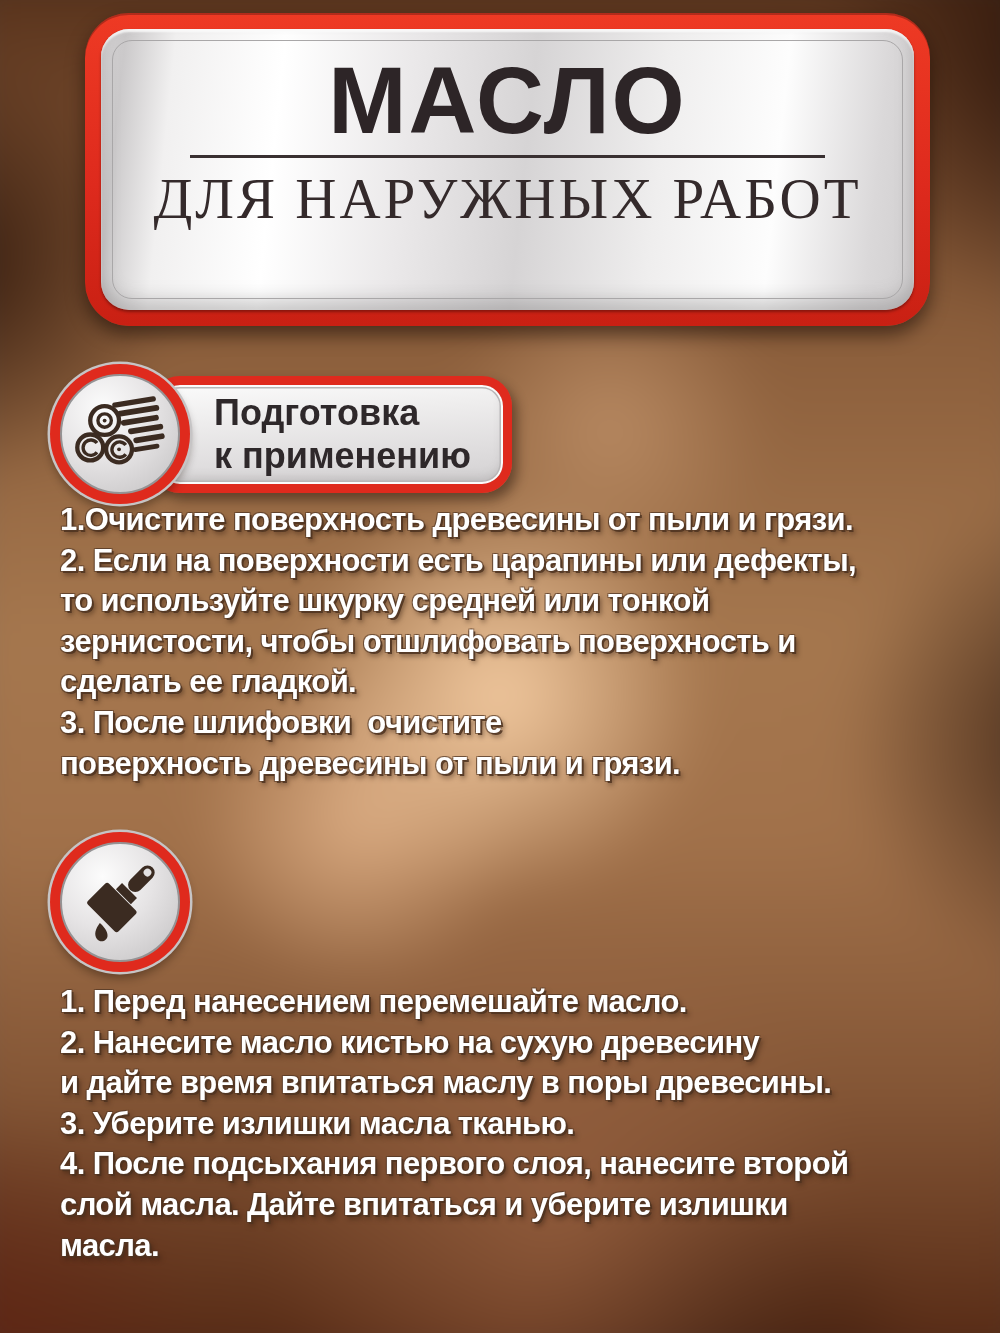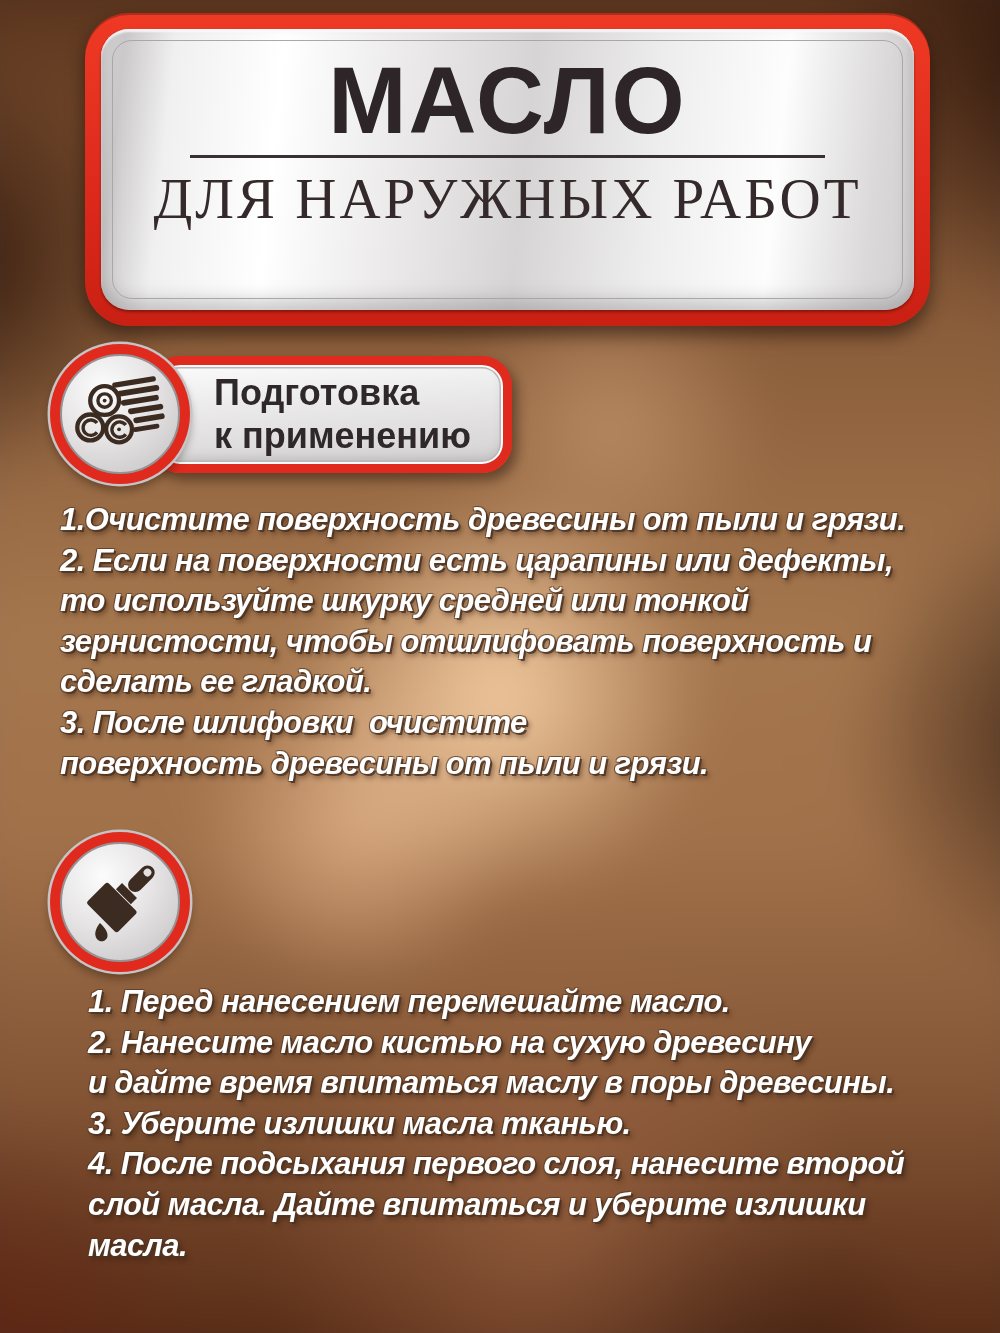--- a/index.html
+++ b/index.html
@@ -48,21 +48,21 @@
     letter-spacing:2px; color:#2d2527;
   }
   .title-divider { width:635px; height:3.5px; background:#393031; margin:4px auto 12px; }
   .title-sub {
     font-family:"Liberation Serif","DejaVu Serif",serif;
     font-size:57px; line-height:1; letter-spacing:3px; color:#342a2b; margin-top:10px;
   }
 
   
   .section-header { position:absolute; left:50px; width:462px; height:140px; }
-  .sec1 { top:344px; }
+  .sec1 { top:364px; }
   .sec2 { top:832px; }
 
   .pill {
     position:absolute; left:100px; top:12px; right:0; height:117px;
     border:9px solid #df2a1d; border-radius:30px;
     background:linear-gradient(176deg,#fbfbfb 0%,#efeeee 30%,#dedcdd 72%,#d2d0d1 100%);
     box-shadow:5px 7px 12px rgba(28,13,6,.45), inset 0 0 0 2px #fbfbfb, inset 0 0 0 3.5px #b9b7b8, inset 0 -6px 10px rgba(120,115,117,.25);
     display:flex; align-items:center;
   }
   .pill-label {
@@ -87,24 +87,23 @@
   .steps {
     position:absolute; left:60px; right:16px;
     font-size:31px; font-weight:bold; letter-spacing:-0.6px;
     line-height:1.31; color:#ffffff; white-space:pre-wrap;
     text-shadow:
       -1px -1px 0 rgba(84,56,38,.55),
        1px -1px 0 rgba(84,56,38,.55),
       -1px  1px 0 rgba(84,56,38,.6),
        2px  2px 0 rgba(78,50,32,.85),
        3px  4px 5px rgba(50,28,14,.55);
-    font-style: italic;
   }
   .steps1 { top:500px; }
-  .steps2 { top:982px;margin-left:28px; }
+  .steps2 { top:982px; }
 </style>
 </head>
 <body>
 
 <div class="page">
   <div class="bg"></div>
 
   <div class="content">
 
     <div class="title-badge">

